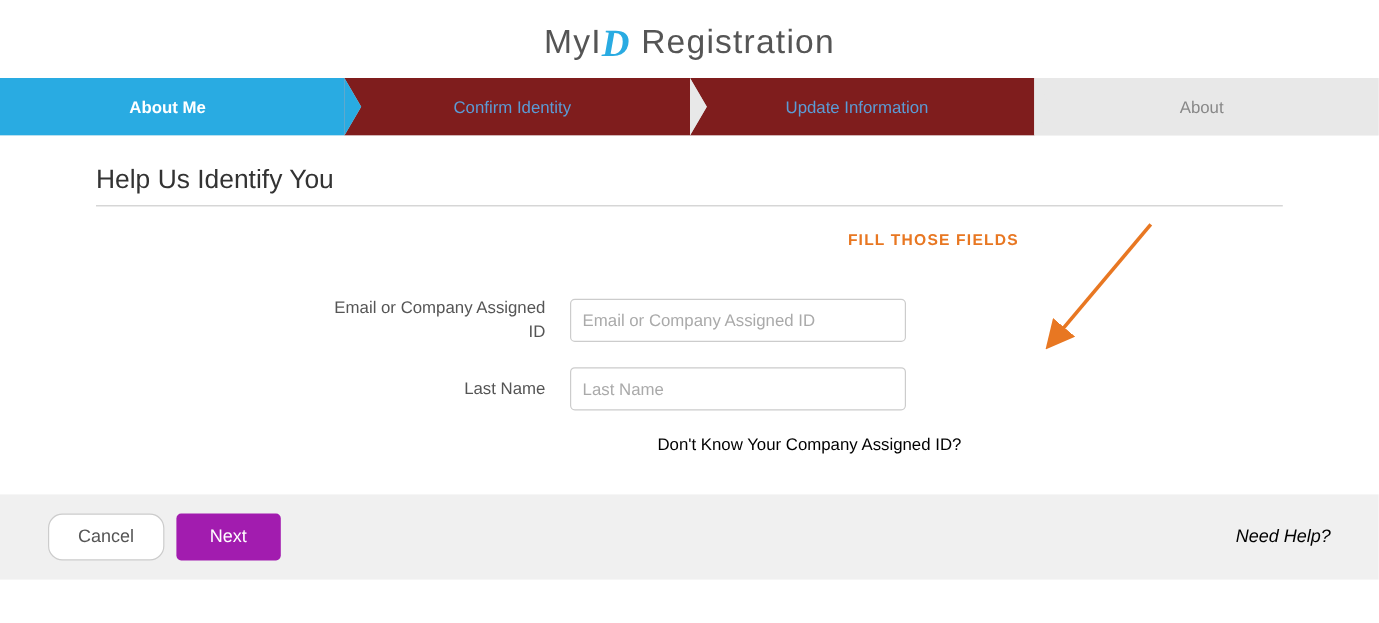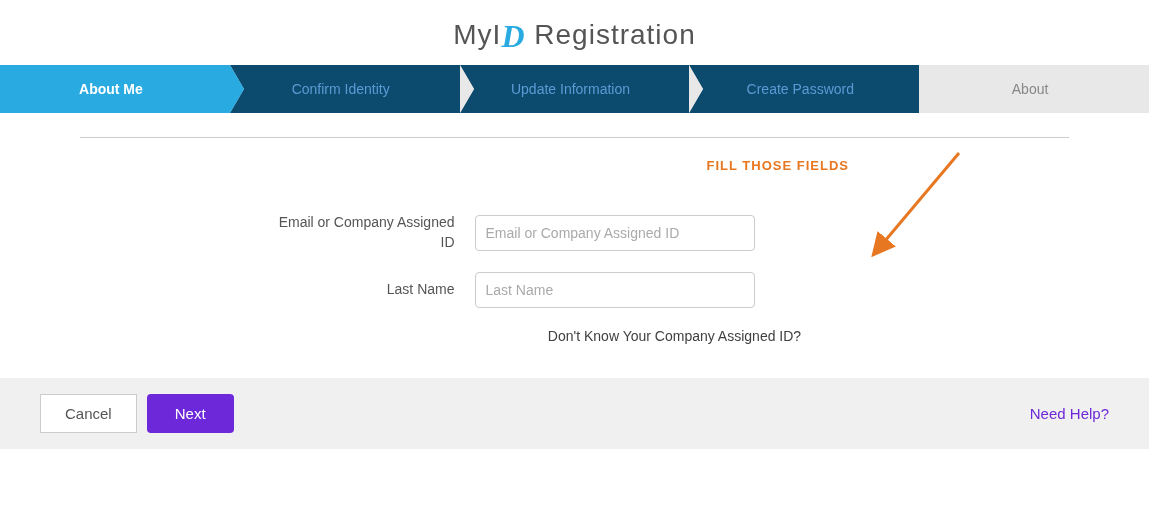--- a/index.html
+++ b/index.html
@@ -48,21 +48,21 @@
       white-space: nowrap;
     }
 
     .breadcrumb-item.active {
       background: #29abe2;
       color: #fff;
       font-weight: bold;
     }
 
     .breadcrumb-item.inactive {
-      background: #0c4a6e;
+      background: #7f1d1d;
       color: #5b9bd5;
     }
 
     .breadcrumb-item.last {
       color: #888;
     }
 
     
     .breadcrumb-item:not(:last-child)::after {
       content: '';
@@ -174,21 +174,21 @@
       outline: none;
     }
 
     .form-input::placeholder {
       color: #aaa;
     }
 
     .forgot-link {
       display: block;
       text-align: right;
-      color: #404040;
+      color: #000000;
       font-size: 14px;
       text-decoration: none;
       margin-bottom: 24px;
       margin-left: 200px;
       cursor: pointer;
     }
 
     
     .footer-bar {
       background: #f0f0f0;
@@ -201,41 +201,42 @@
 
     .footer-buttons {
       display: flex;
       gap: 10px;
     }
 
     .btn-cancel {
       padding: 10px 24px;
       border: 1px solid #ccc;
       background: #fff;
-      border-radius: 0;
+      border-radius: 12px;
       font-size: 15px;
       color: #555;
       cursor: pointer;
     }
 
     .btn-next {
       padding: 10px 28px;
       border: none;
-      background: #6d28d9;
+      background: #a21caf;
       border-radius: 4px;
       font-size: 15px;
       color: #fff;
       cursor: pointer;
     }
 
     .need-help {
-      color: #6d28d9;
+      color: #000000;
       font-size: 15px;
       cursor: pointer;
       text-decoration: none;
+      font-style: italic;
     }
 
     
     .disney-d {
       font-style: italic;
       font-weight: bold;
     }
   </style>
 </head>
 <body>
@@ -247,29 +248,27 @@
 <nav class="breadcrumb-nav">
   <div class="breadcrumb-item active">
     <span>About Me</span>
   </div>
   <div class="breadcrumb-item inactive">
     <span>Confirm Identity</span>
   </div>
   <div class="breadcrumb-item inactive">
     <span>Update Information</span>
   </div>
-  <div class="breadcrumb-item inactive">
-    <span>Create Password</span>
-  </div>
   <div class="breadcrumb-item last" style="background:#e8e8e8;">
     <span>About</span>
   </div>
 </nav>
 
 <div class="main-content">
+  <h2 class="section-title">Help Us Identify You</h2>
   <hr class="section-divider">
 
   <div style="position:relative; height: 55px;">
     <span class="fill-those-fields">FILL THOSE FIELDS</span>
 
     <svg class="arrow-svg" width="130" height="110" viewBox="0 0 130 110" style="position:absolute; right: 80px; top: -10px;">
       <defs>
         <marker id="arrowhead" markerWidth="8" markerHeight="8" refX="4" refY="4" orient="auto">
           <polygon points="0 0, 8 4, 0 8" fill="#e87722"></polygon>
         </marker>

